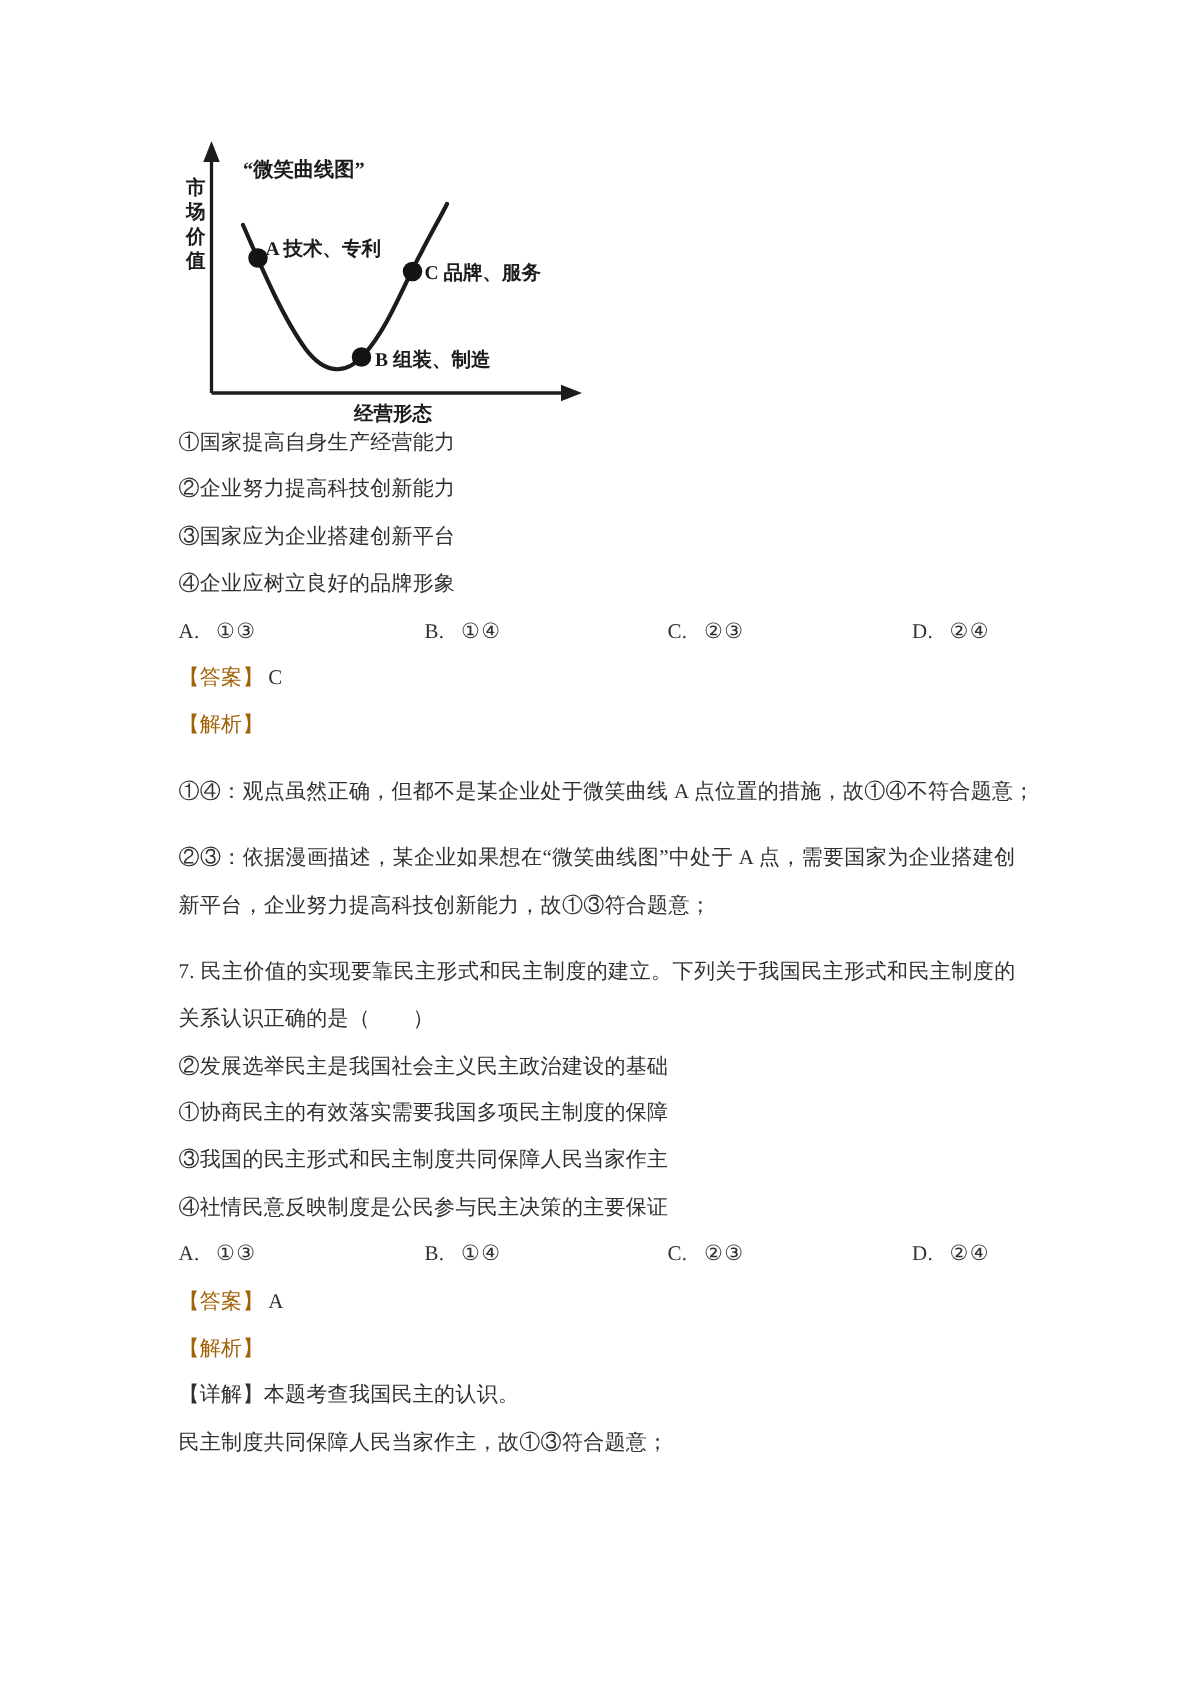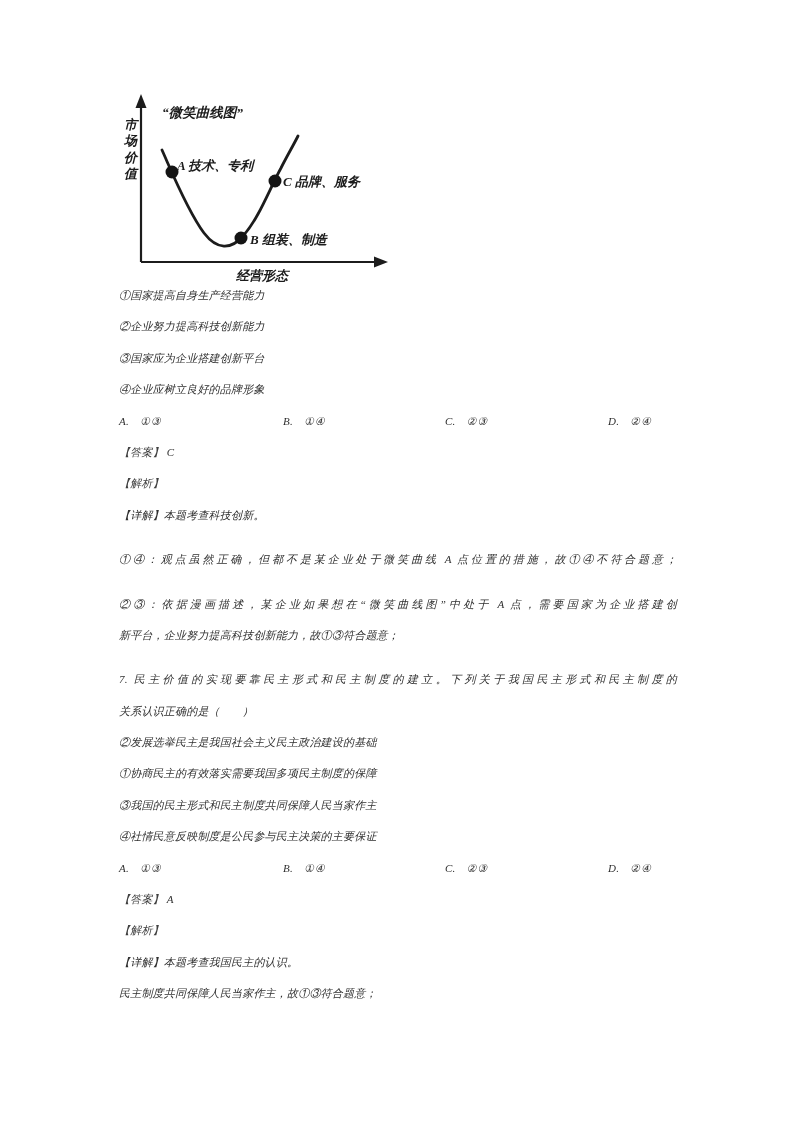--- a/index.html
+++ b/index.html
@@ -8,53 +8,52 @@
     width: 793px; height: 1122px;
     background: #ffffff;
     font-family: "Liberation Serif", "DejaVu Serif", serif;
     color: #303030;
   }
   .page {
     position: relative;
     width: 793px; height: 1052px;
     overflow: hidden;
     background: #ffffff;
-    font-style: italic;
   }
   .content {
     padding: 90px 116px 0 119px; 
   }
   figure.chart-fig { margin: 0; padding: 0; }
   svg.smile-chart { display: block; margin: 0 0 -6px 0; }
   svg.smile-chart text {
     font-family: "Liberation Serif", "DejaVu Serif", serif;
     font-weight: bold;
     fill: #1c1c1c;
   }
   .text-flow { margin-top: -1px; }
   .line, .choices {
     margin: 0;
-    font-size: 11px;
+    font-size: 14px;
     line-height: 31.4px;
     height: 31.4px;
     white-space: nowrap;
     letter-spacing: 0.2px;
   }
   .fill {
     text-align: justify;
     text-align-last: justify;
     margin-top: 13px;
     -moz-text-align-last: justify;
   }
   .choices {
     display: grid;
     grid-template-columns: 164px 162px 163px 1fr;
   }
   .choice .nums { margin-left: 11px; letter-spacing: 1px; text-align: center; }
-  .tag { color: #404040; }
+  .tag { color: #a16207; }
   .ans { margin-left: 3px; }
 </style>
 </head>
 <body>
 
 <div class="page">
   <div class="content">
 
     <figure class="chart-fig">
       <svg class="smile-chart" width="280" height="196" viewBox="0 0 280 196">
@@ -91,21 +90,20 @@
 
       <div class="choices">
         <span class="choice"><span>A.</span><span class="nums">①③</span></span>
         <span class="choice"><span>B.</span><span class="nums">①④</span></span>
         <span class="choice"><span>C.</span><span class="nums">②③</span></span>
         <span class="choice"><span>D.</span><span class="nums">②④</span></span>
       </div>
 
       <p class="line"><span class="tag">【答案】</span><span class="ans">C</span></p>
       <p class="line"><span class="tag">【解析】</span></p>
-      <p class="line"><span>【详解】</span><span>本题考查科技创新。</span></p>
       <p class="line fill">①④：观点虽然正确，但都不是某企业处于微笑曲线 A 点位置的措施，故①④不符合题意；</p>
       <p class="line fill">②③：依据漫画描述，某企业如果想在“微笑曲线图”中处于 A 点，需要国家为企业搭建创</p>
       <p class="line">新平台，企业努力提高科技创新能力，故①③符合题意；</p>
 
       <p class="line fill">7. 民主价值的实现要靠民主形式和民主制度的建立。下列关于我国民主形式和民主制度的</p>
       <p class="line">关系认识正确的是（　　）</p>
 
       <p class="line">②发展选举民主是我国社会主义民主政治建设的基础</p>
       <p class="line">①协商民主的有效落实需要我国多项民主制度的保障</p>
       <p class="line">③我国的民主形式和民主制度共同保障人民当家作主</p>

